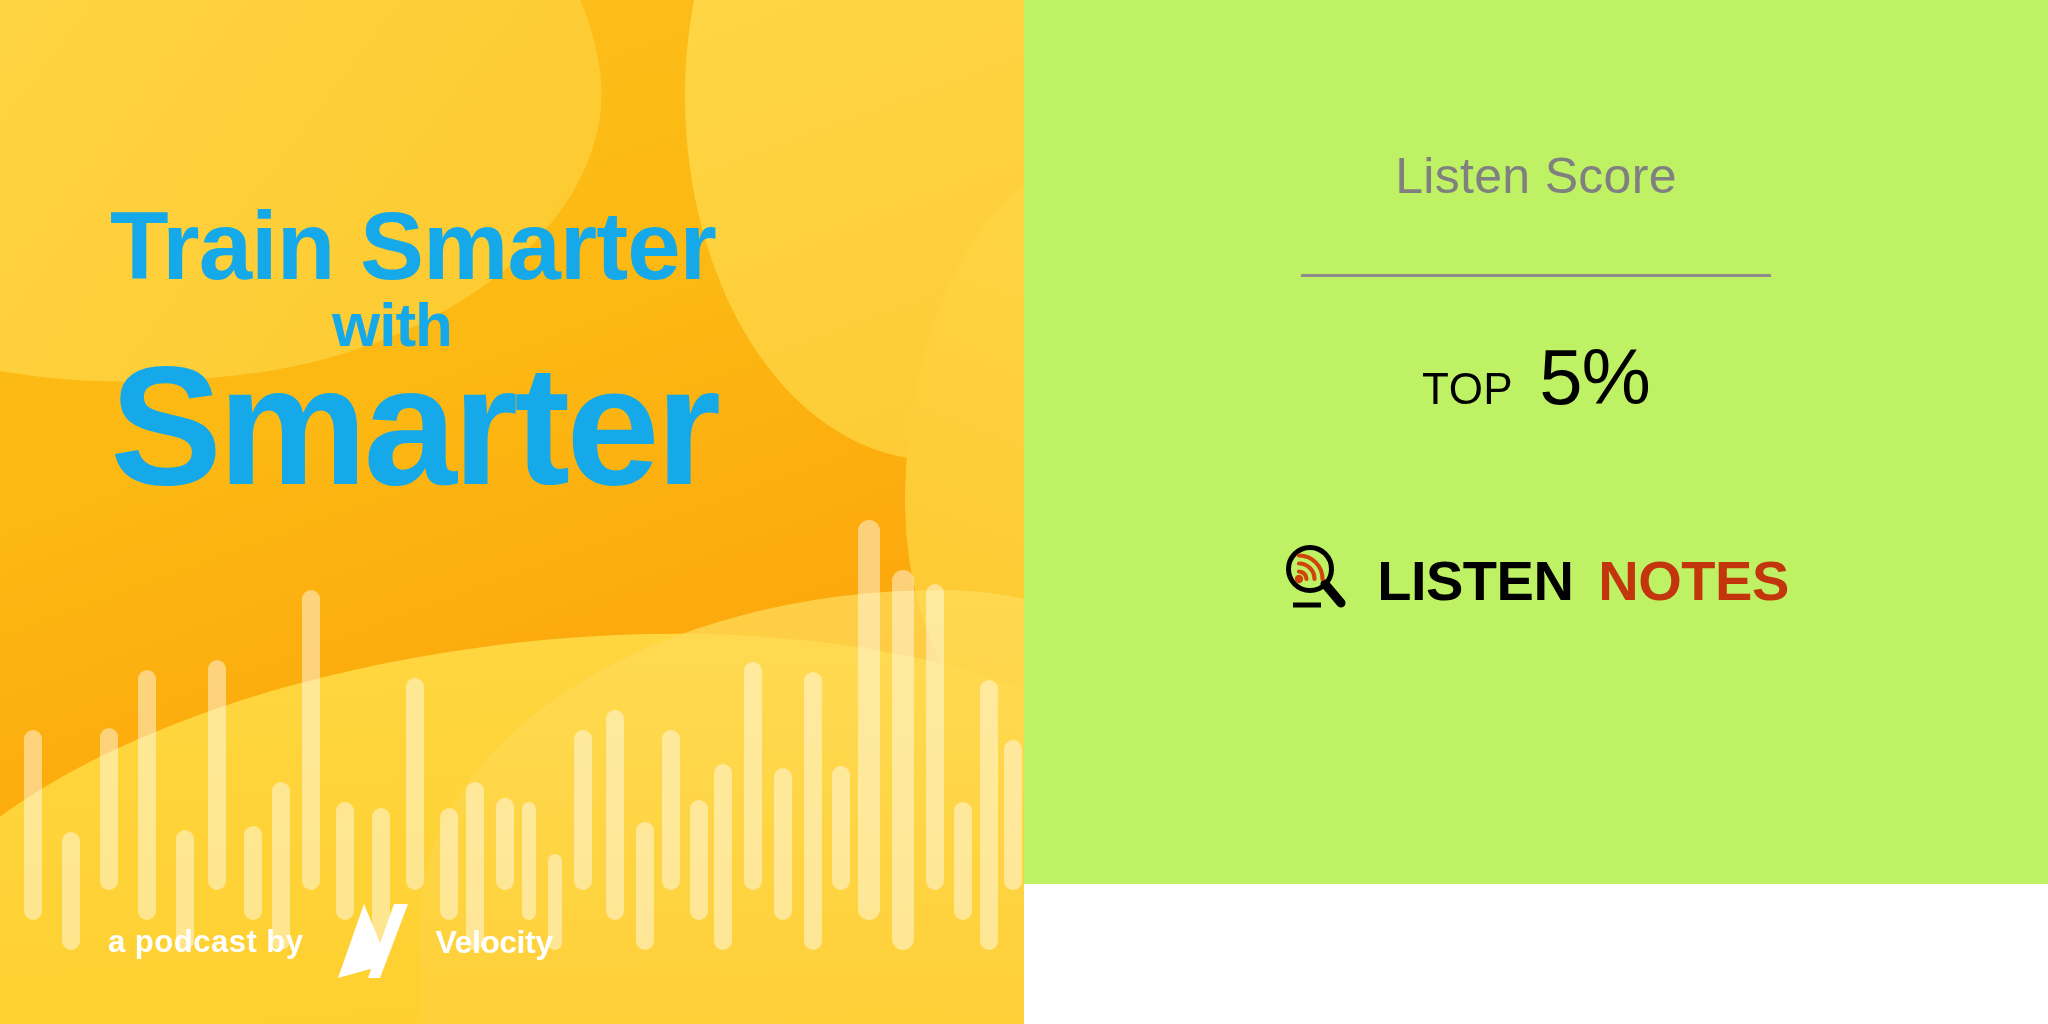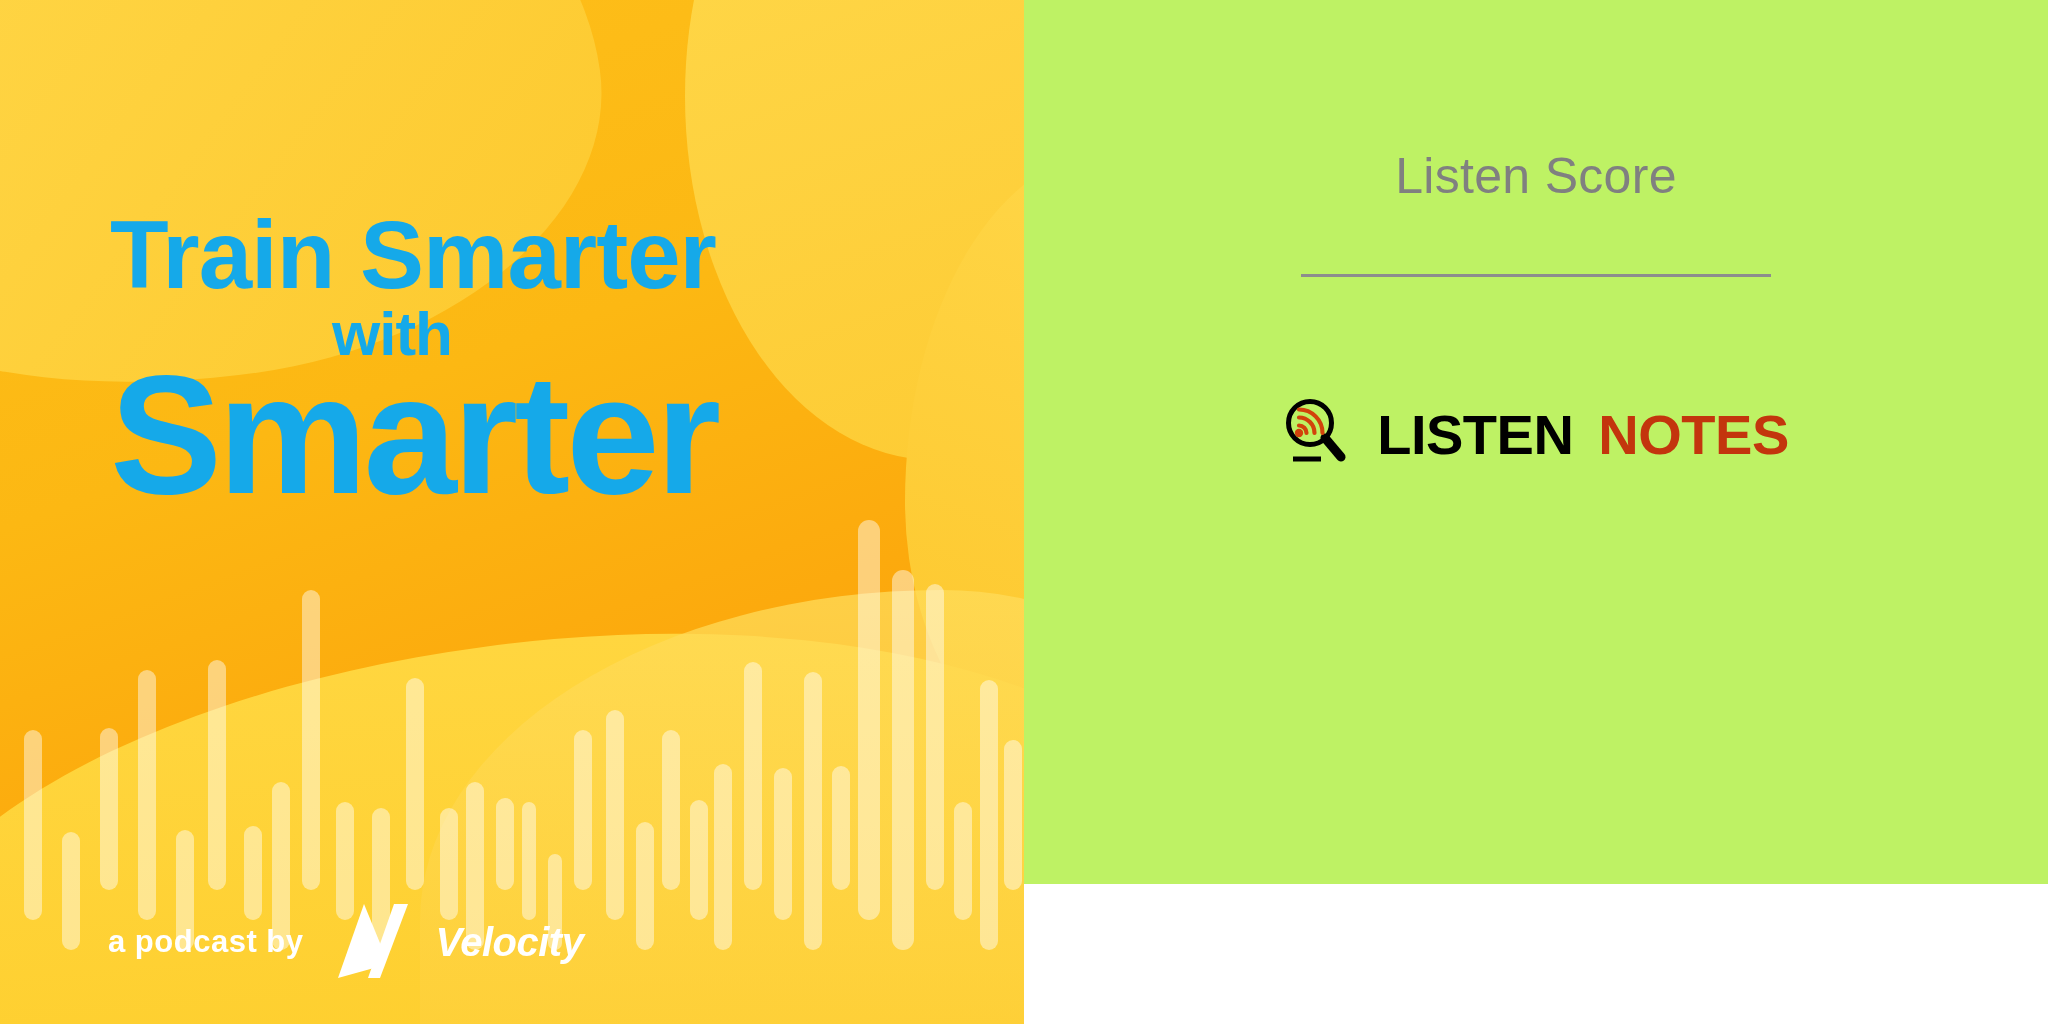--- a/index.html
+++ b/index.html
@@ -50,42 +50,42 @@
   }
 
   .bars { position: absolute; left: 0; top: 540px; width: 1024px; height: 420px; }
   .bar {
     position: absolute; bottom: 0;
     background: rgba(255,255,255,.45);
     border-radius: 999px;
   }
 
   .art-title {
-    position: absolute; left: 0; top: 13px; width: 1024px;
+    position: absolute; left: 0; top: 4px; width: 1024px;
     padding-left: 110px; padding-top: 198px;
     line-height: .92;
     color: #15A9E9;
     font-weight: 700;
     letter-spacing: -1px;
   }
   .tt-1 { font-size: 96px; }
   .tt-2 { font-size: 62px; margin-left: 222px; margin-top: 6px; }
   .tt-3 { font-size: 168px; margin-top: -4px; letter-spacing: -4px; }
 
   .art-footer {
     position: absolute; left: 108px; bottom: 34px;
     display: flex; align-items: center; gap: 26px;
   }
   .footer-text {
     color: #ffffff; font-size: 31px; font-weight: 700; letter-spacing: .5px;
   }
   .brand { display: flex; align-items: center; gap: 14px; }
   .brand-name {
-    color: #ffffff; font-style: italic; font-weight: 700;
-    font-size: 40px; line-height: 1.02; letter-spacing: -.5px;
+    color: #ffffff; font-weight: 700;
+    font-size: 32px; line-height: 1.02; letter-spacing: -.5px;
   }
 
   
   .panel {
     position: relative; width: 1024px; height: 884px;
     background: #bef264;
     display: flex; flex-direction: column; align-items: center;
   }
   .ls-label {
     color: #808080; font-size: 50px; font-weight: 400;
@@ -184,20 +184,24 @@
     </div>
   </div>
 
   <div class="panel">
 
     <div class="ls-label">Listen Score</div>
 
 
     <div class="divider"></div>
 
+    <div class="top-row">
+      <span class="top-word">TOP</span>
+      <span class="top-pct">5%</span>
+    </div>
 
     <div class="ln-logo">
       <span>
         <svg width="64" height="70" viewBox="0 0 64 70" aria-hidden="true">
           <circle cx="27" cy="26" r="21.5" fill="none" stroke="#000000" stroke-width="5"></circle>
           <line x1="42" y1="41" x2="58" y2="60" stroke="#000000" stroke-width="9" stroke-linecap="round"></line>
           <line x1="10" y1="62" x2="38" y2="62" stroke="#000000" stroke-width="5" stroke-linecap="butt"></line>
           <circle cx="16" cy="36" r="4.2" fill="#D2430B"></circle>
           <path d="M16 28.5a7.5 7.5 0 0 1 7.5 7.5" fill="none" stroke="#D2430B" stroke-width="4.2" stroke-linecap="round"></path>
           <path d="M16 20.5a15.5 15.5 0 0 1 15.5 15.5" fill="none" stroke="#D2430B" stroke-width="4.2" stroke-linecap="round"></path>

